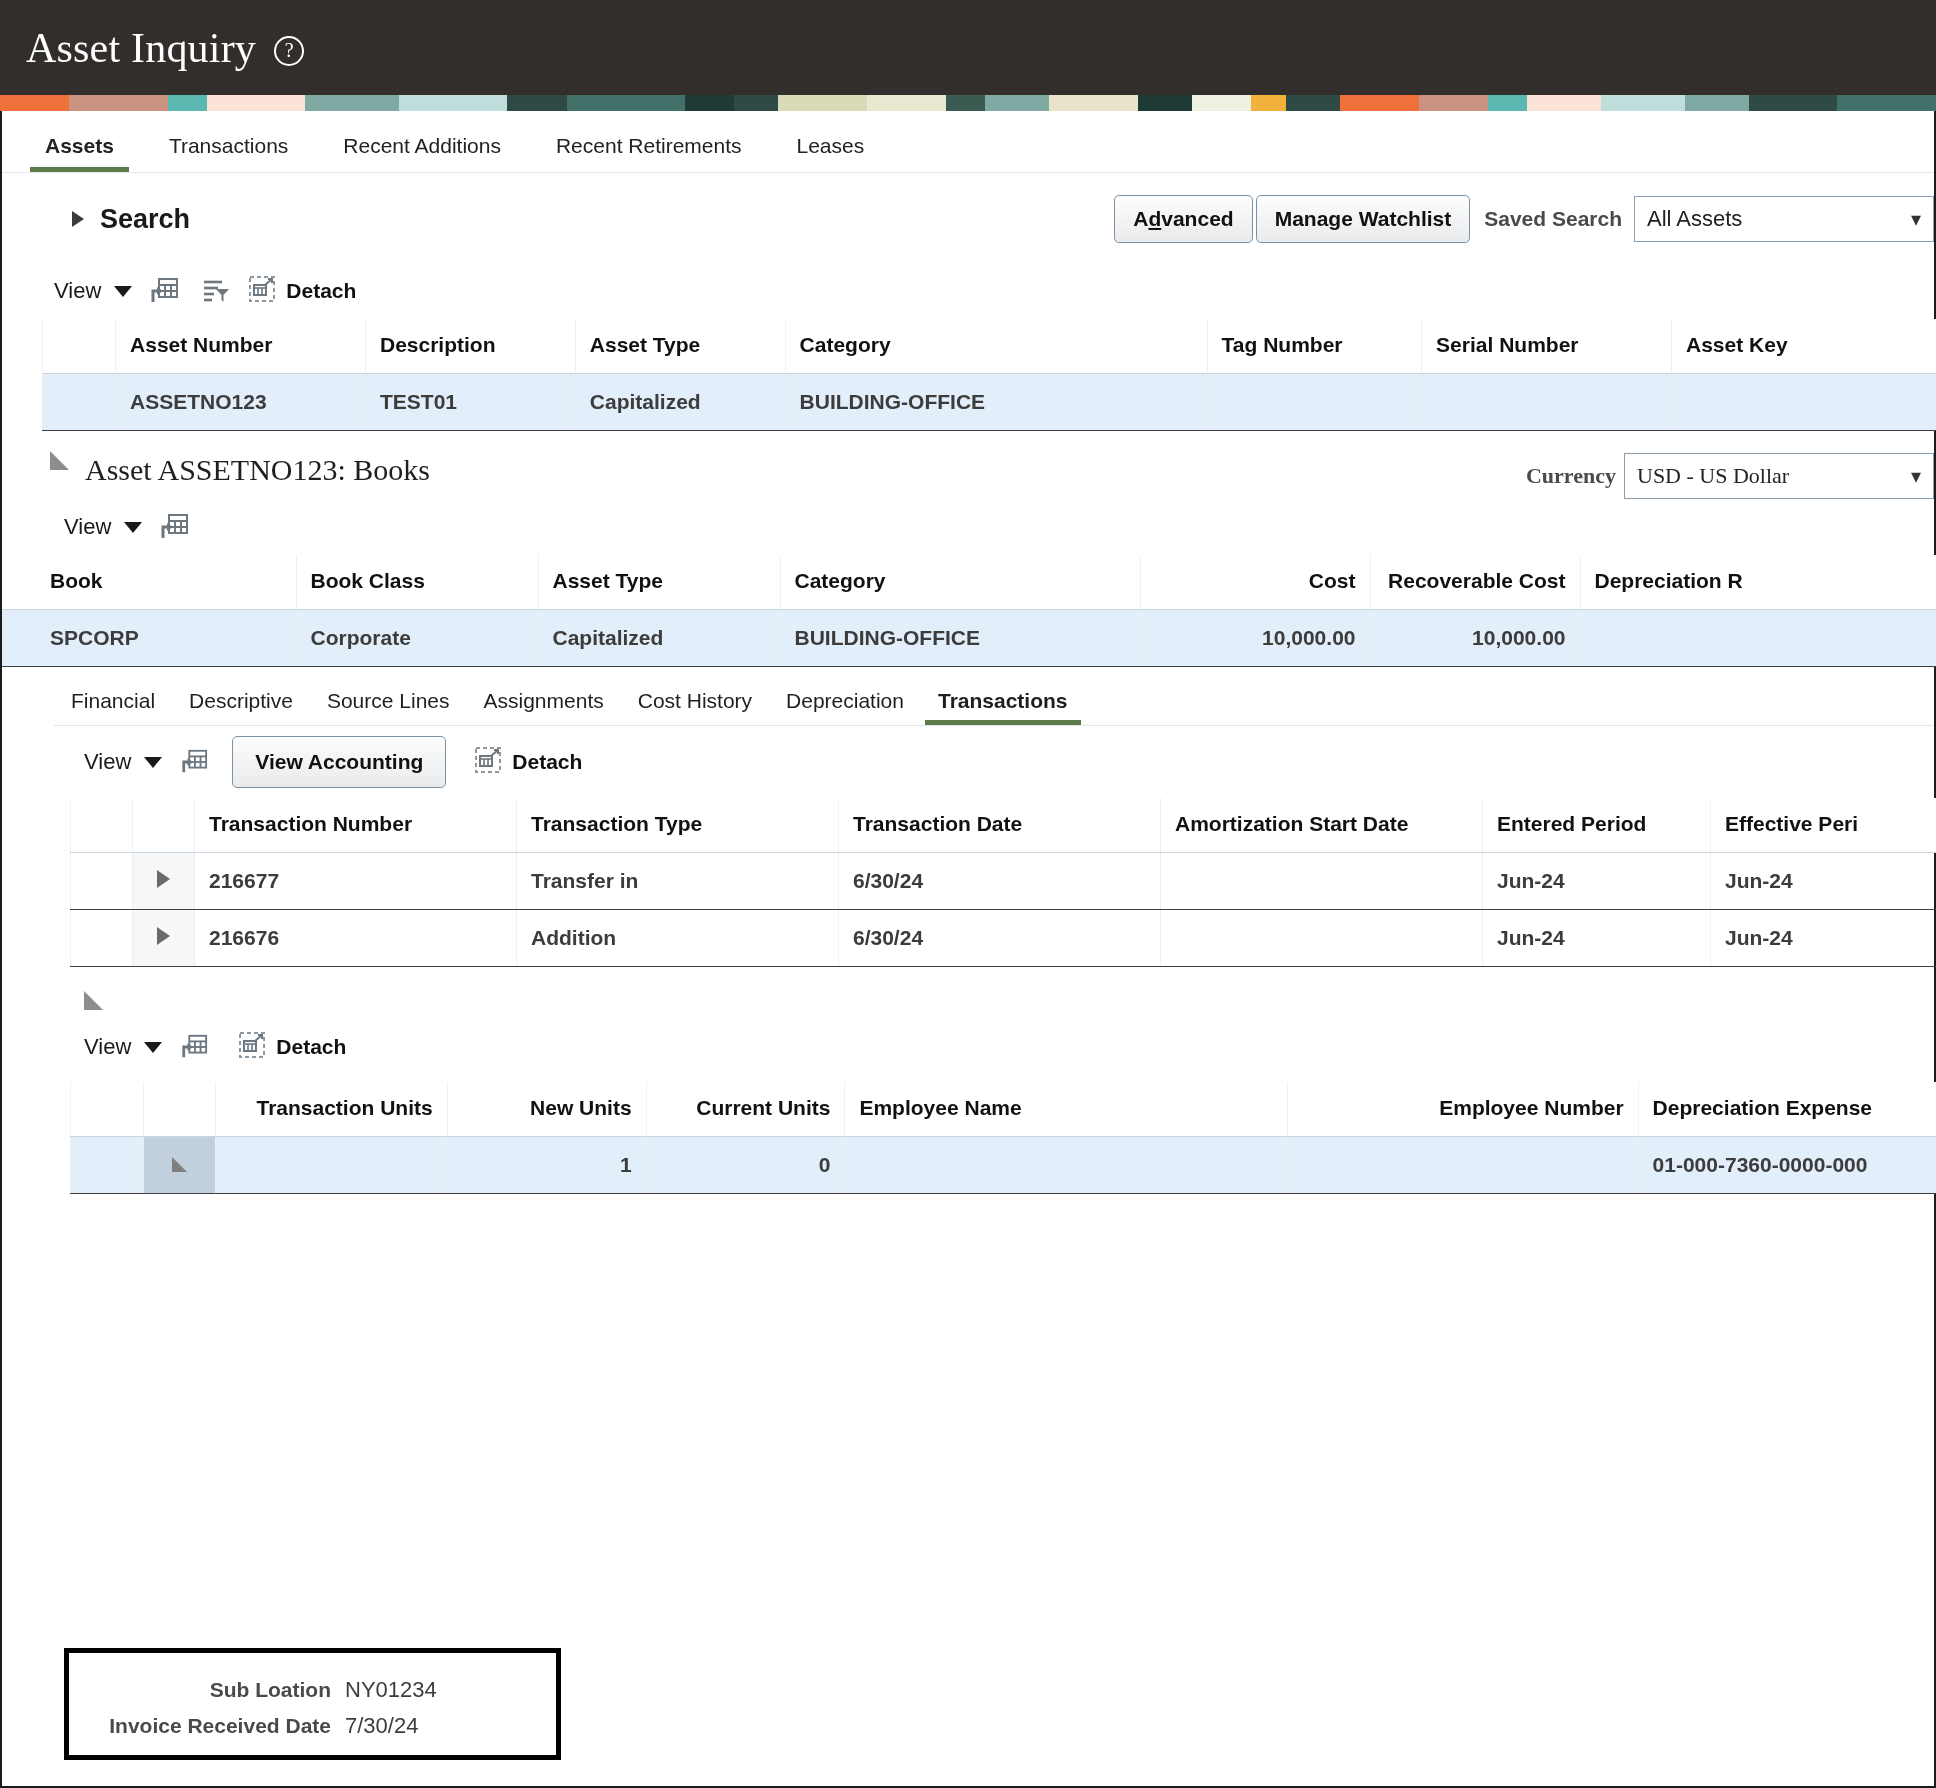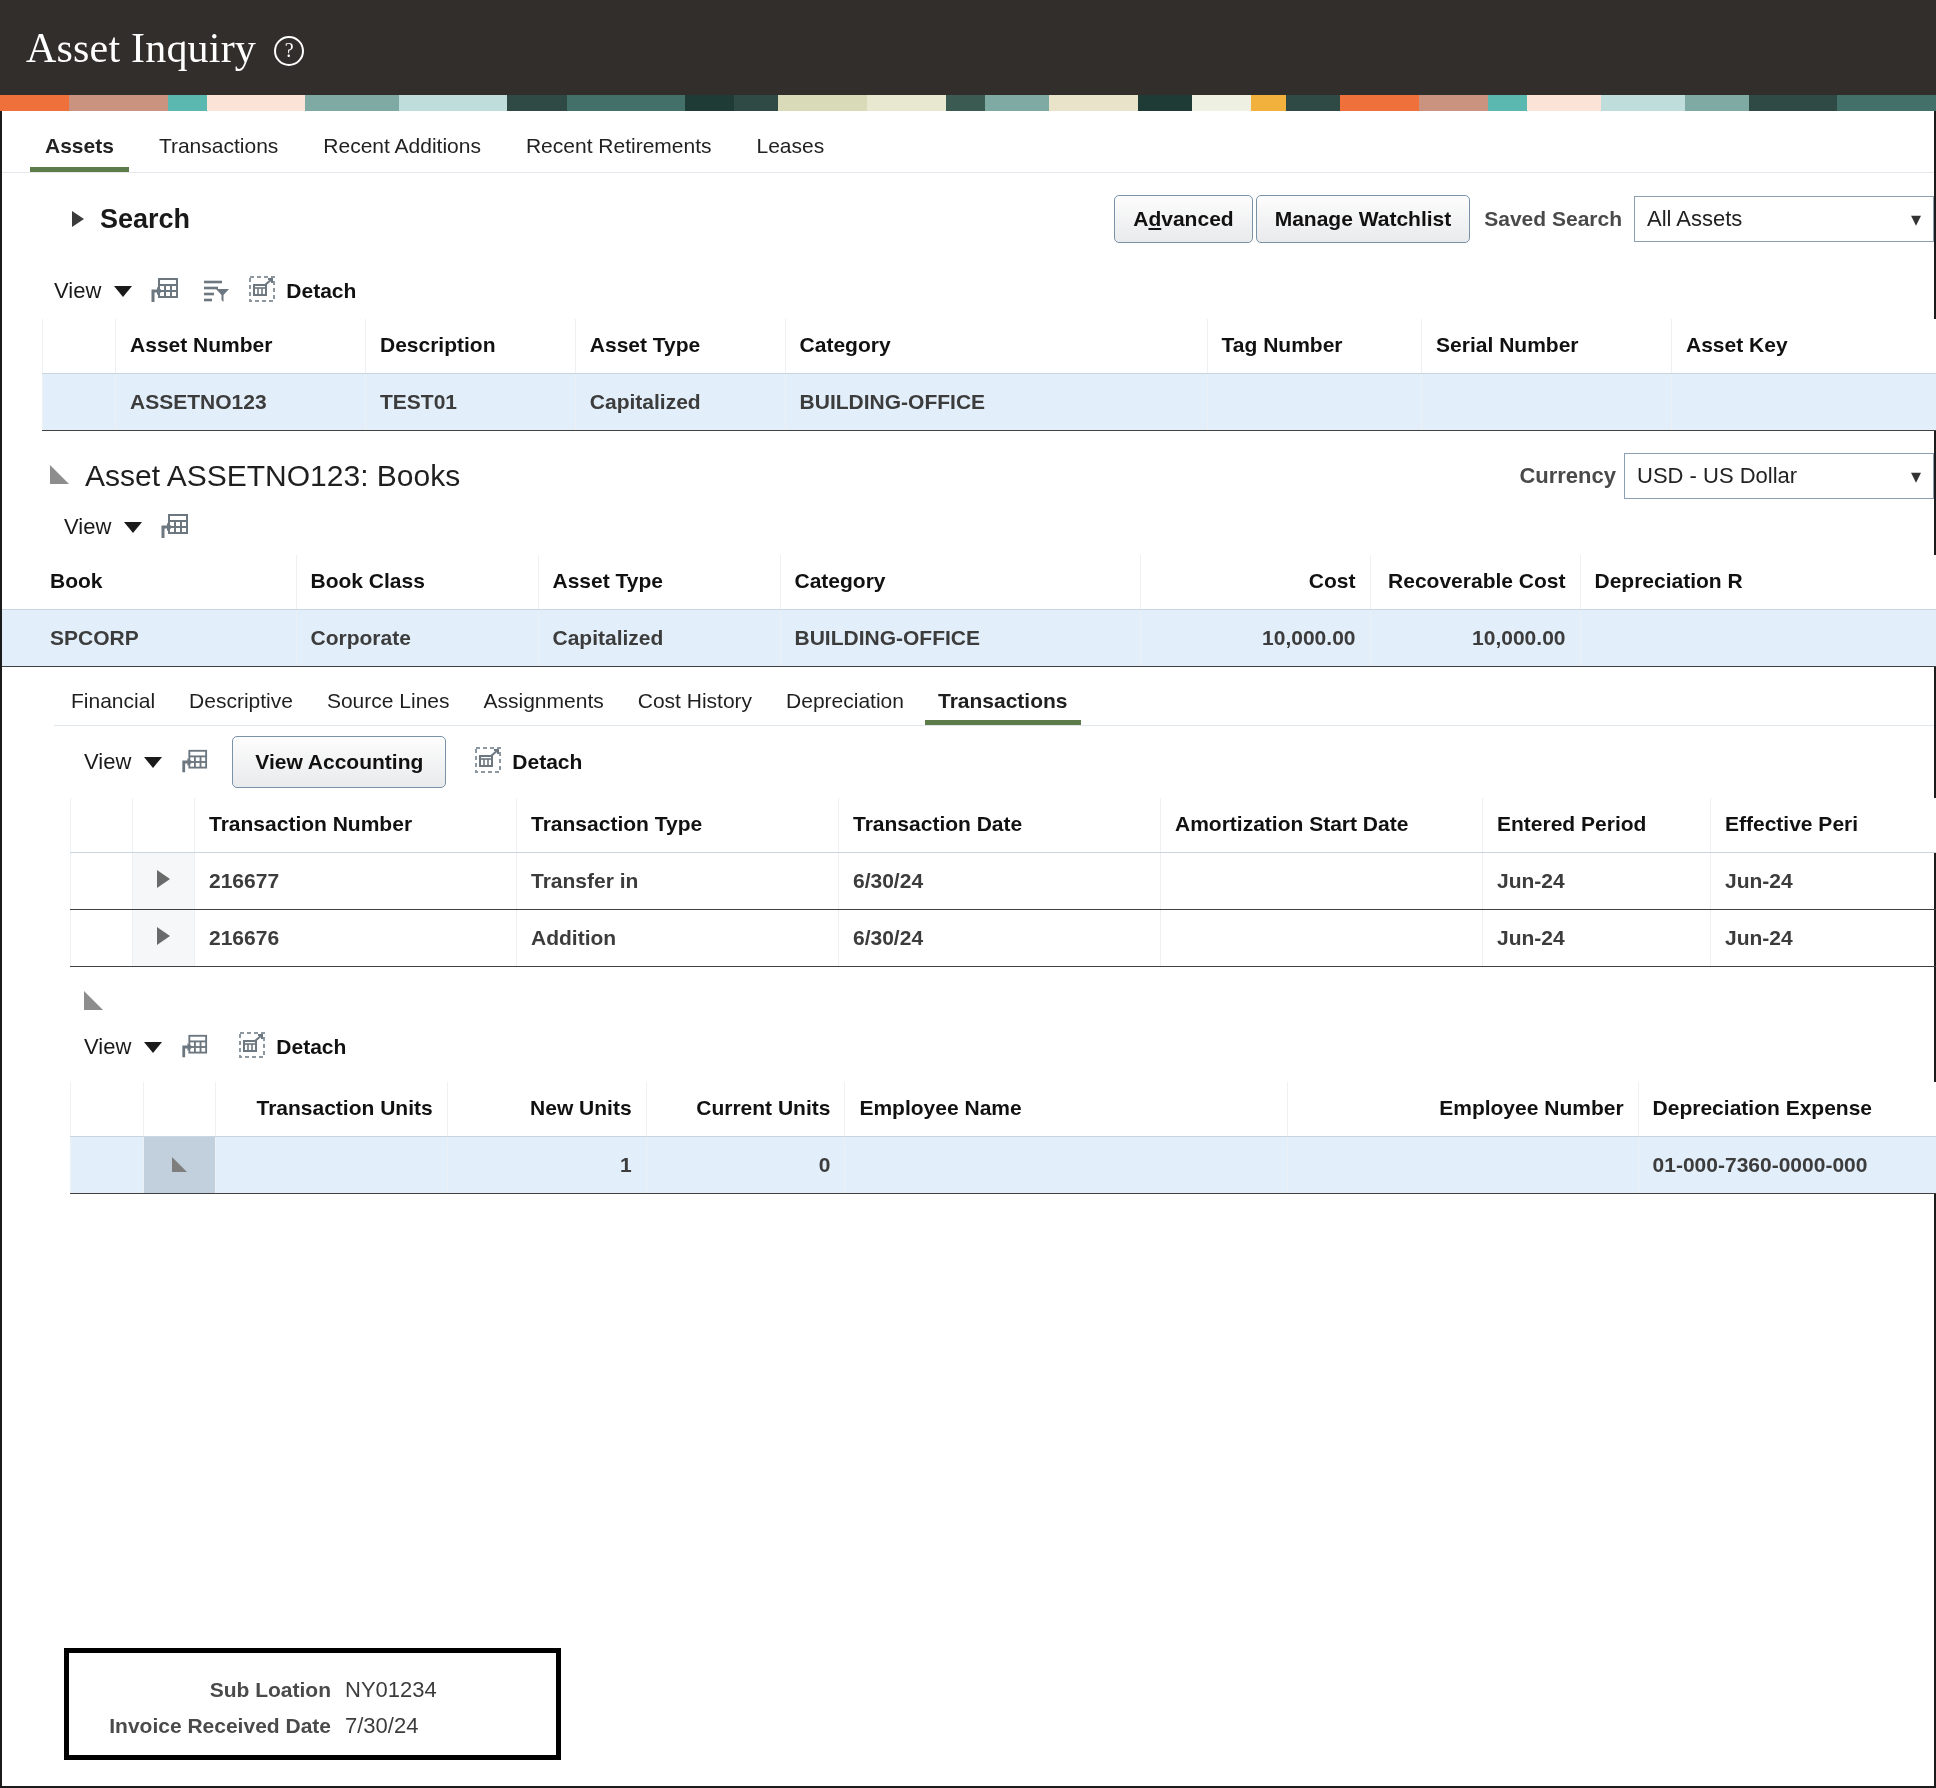--- a/index.html
+++ b/index.html
@@ -55,21 +55,21 @@
   .page-body {
     border-left: 2px solid #1b1b1b;
     border-right: 2px solid #1b1b1b;
     border-bottom: 2px solid #1b1b1b;
     height: 1677px;
     position: relative;
   }
   .tabbar {
     display: flex;
     align-items: flex-end;
-    gap: 3px;
+    gap: 13px;
     padding: 0 0 0 22px;
     height: 62px;
     border-bottom: 1px solid #e4e8ec;
     background: #fff;
   }
   .tabbar .tab {
     font-size: 21px;
     color: #222;
     padding: 0 21px 14px 21px;
     position: relative;
@@ -226,23 +226,24 @@
   .tri-open {
     width: 0; height: 0;
     border-bottom: 15px solid #7e7e7e;
     border-right: 15px solid transparent;
     display: inline-block;
   }
 
   
   .section-hdr {
     display: flex;
-    align-items: center;
+    align-items: flex-start;
     padding-left: 48px;
     margin-top: 6px;
+    font-family: Liberation Serif, serif;
   }
   .tri-sect {
     width: 0; height: 0;
     border-bottom: 19px solid #8d8d8d;
     border-right: 19px solid transparent;
     margin-right: 16px;
     position: relative;
     top: -2px;
   }
   .section-title {

